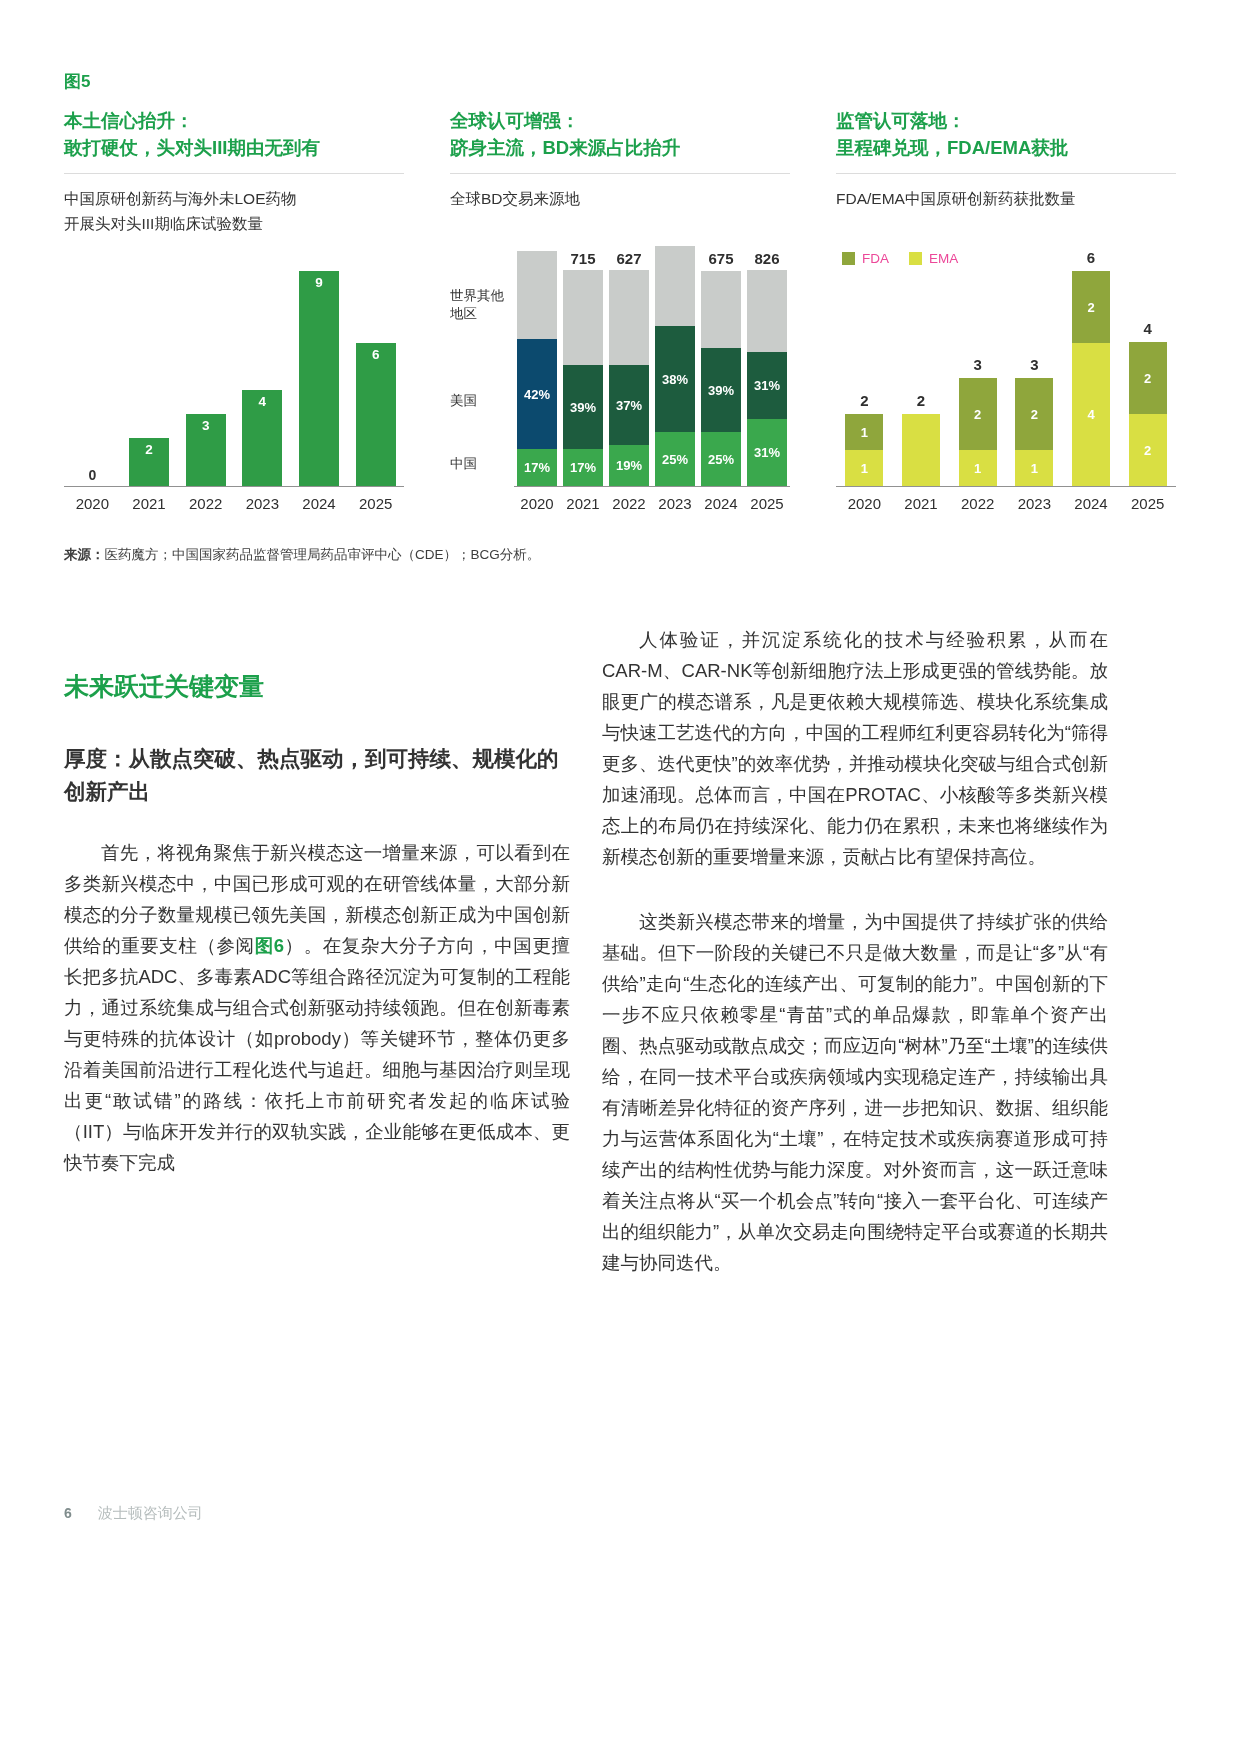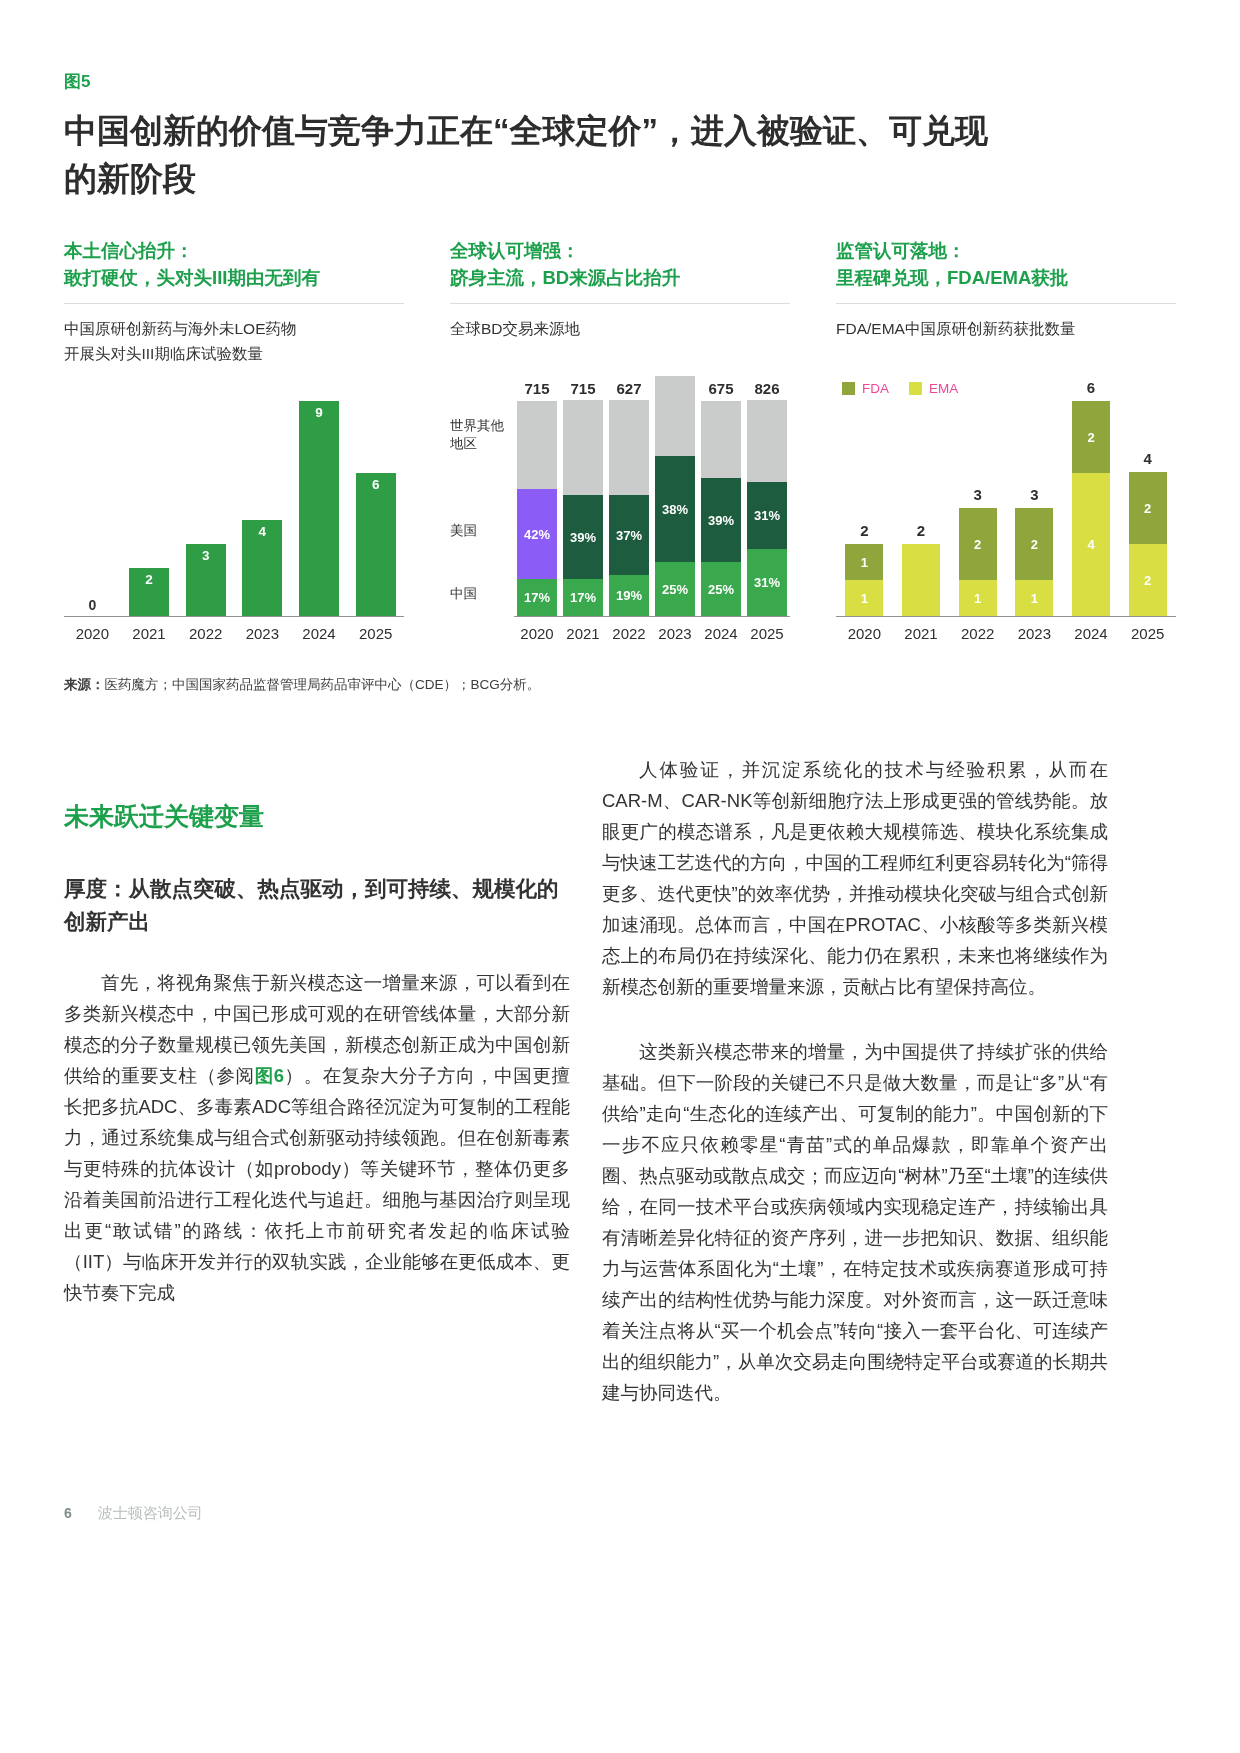--- a/index.html
+++ b/index.html
@@ -58,21 +58,20 @@
   .page-num { font-size:14px; font-weight:700; color:#7f8c8c; }
   .company { font-size:15px; color:#b6bdbd; }
 </style>
 </head>
 <body>
 
 <div class="page">
 
   <div class="fig-label">图5</div>
 
-  <h1 class="title"><span>中国创新的价值与竞争力正在“全球定价”，进入被验证、可兑现</span><br><span>的新阶段</span></h1>
 
   <div class="charts-row">
 
     <section class="chart-block">
       <h2 class="chart-heading"><span>本土信心抬升：</span><br><span>敢打硬仗，头对头III期由无到有</span></h2>
       <div class="chart-subtitle"><span>中国原研创新药与海外未LOE药物</span><br><span>开展头对头III期临床试验数量</span></div>
       <div class="chart" id="chart1">
           <div class="top-row"></div>
           <div class="plot">
             <div class="bar-col">
@@ -130,21 +129,21 @@
         <div class="c2-body">
           <div class="c2-ylabels" id="c2-ylabels">
               <div class="y-label" style="top: 183px;">中国</div>
               <div class="y-label" style="top: 120px;">美国</div>
               <div class="y-label" style="top: 16px; font-family: Liberation Mono, monospace;">世界其他地区</div>
             </div>
           <div class="c2-plot" id="c2-plot">
               <div class="bar-col">
                 <div class="stack stack2">
                   <div class="seg" style="height: 88px; background: rgb(201, 204, 202);"></div>
-                  <div class="seg" style="height: 90px; background: #8b5cf6;">
+                  <div class="seg" style="height: 110px; background: #0c4a6e;">
                     <div class="seg-label">42%</div>
                   </div>
                   <div class="seg" style="height: 37px; background: rgb(58, 168, 77);">
                     <div class="seg-label">17%</div>
                   </div>
                 </div>
               </div>
               <div class="bar-col">
                 <div class="stack stack2">
                   <div class="seg" style="height: 95px; background: rgb(201, 204, 202);"></div>

